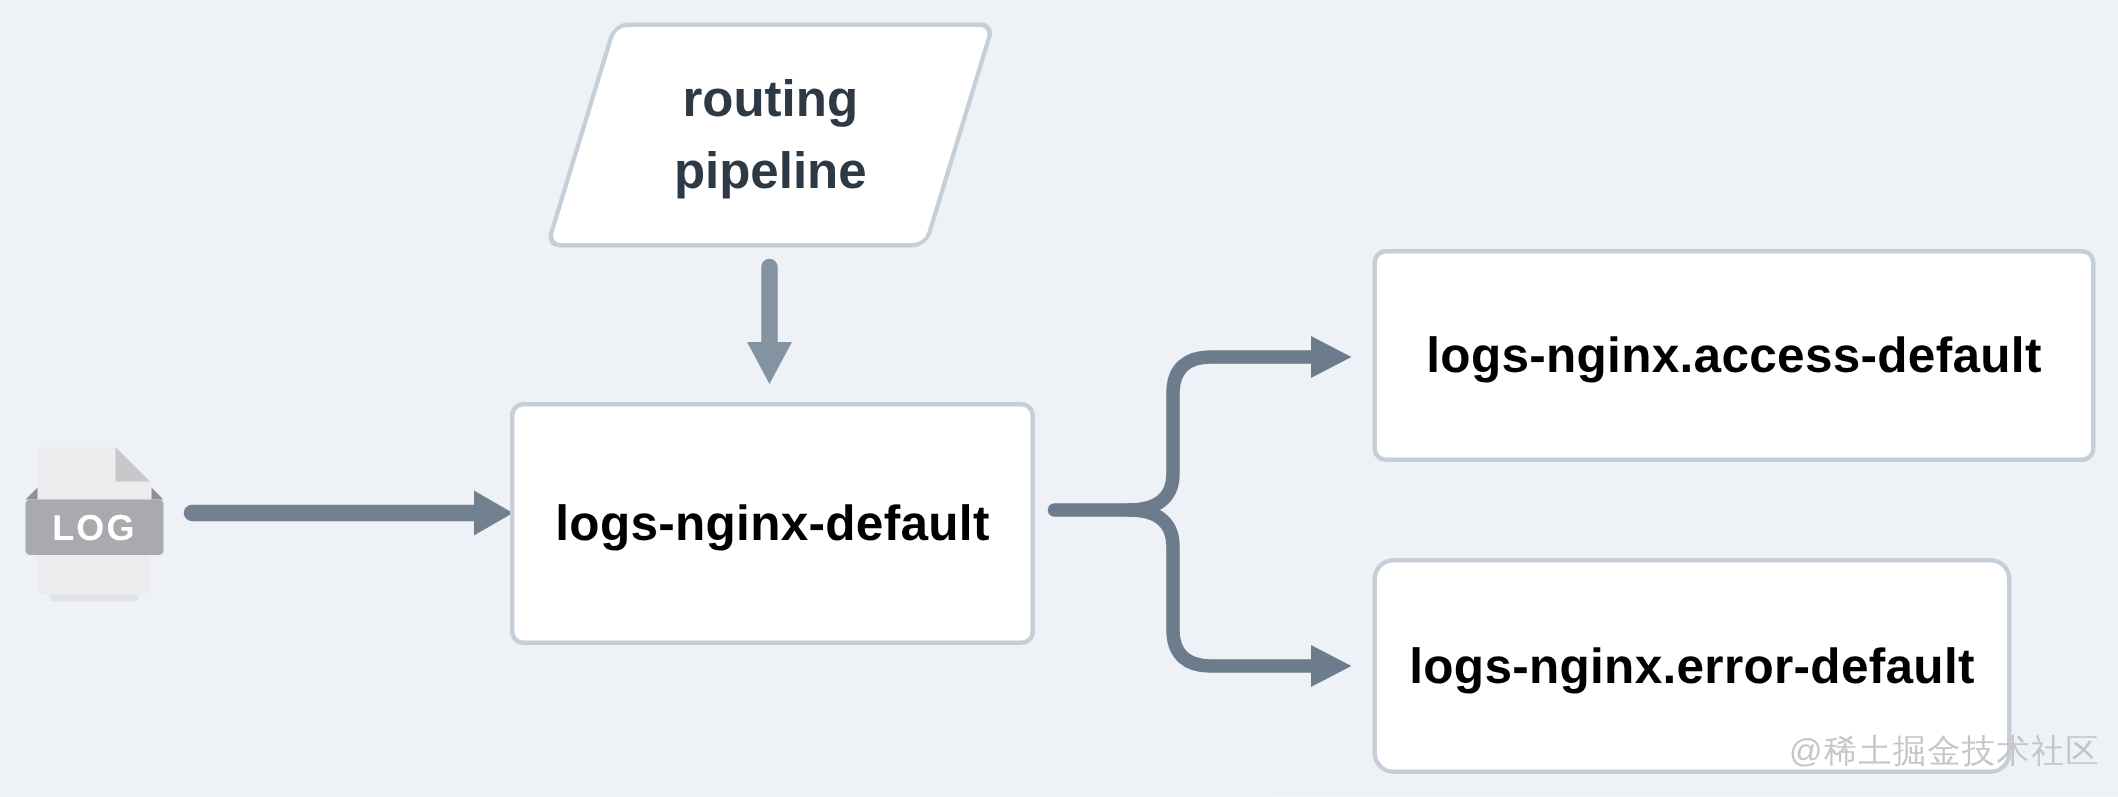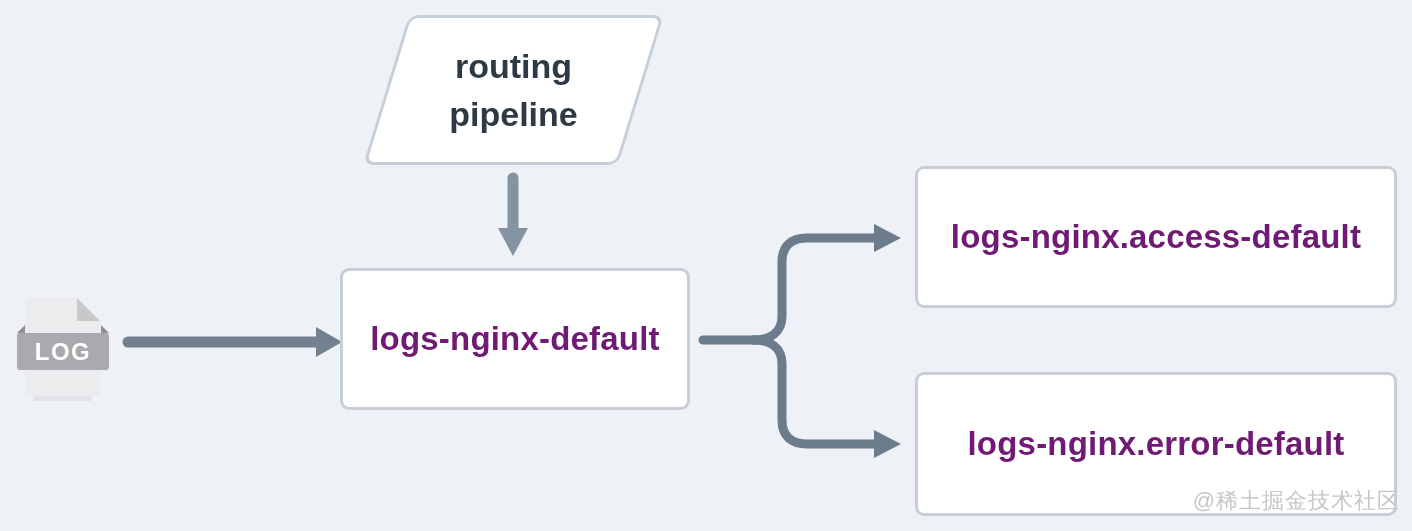--- a/index.html
+++ b/index.html
@@ -15,29 +15,29 @@
 
   .node-box {
     position: absolute;
     background: #ffffff;
     border: 3px solid #c6cfd7;
     border-radius: 9px;
     box-sizing: border-box;
     display: flex;
     align-items: center;
     justify-content: center;
-    color: #701a75;
+    color: #000000;
     font-size: 33px;
     font-weight: 600;
     letter-spacing: 0.2px;
   }
 
-  .node-center { left: 340px; top: 268px; width: 350px; height: 142px; }
+  .node-center { left: 340px; top: 268px; width: 350px; height: 162px; }
   .node-access { left: 915px; top: 166px; width: 482px; height: 142px; }
-  .node-error  { left: 915px; top: 372px; width: 482px; height: 144px; }
+  .node-error  { left: 915px; top: 372px; width: 426px; height: 144px; border-radius: 14px; }
 
   .parallelogram {
     position: absolute;
     left: 386px; top: 15px;
     width: 255px; height: 150px;
     background: #ffffff;
     border: 3px solid #c6cfd7;
     border-radius: 10px;
     box-sizing: border-box;
     transform: skewX(-17deg);

